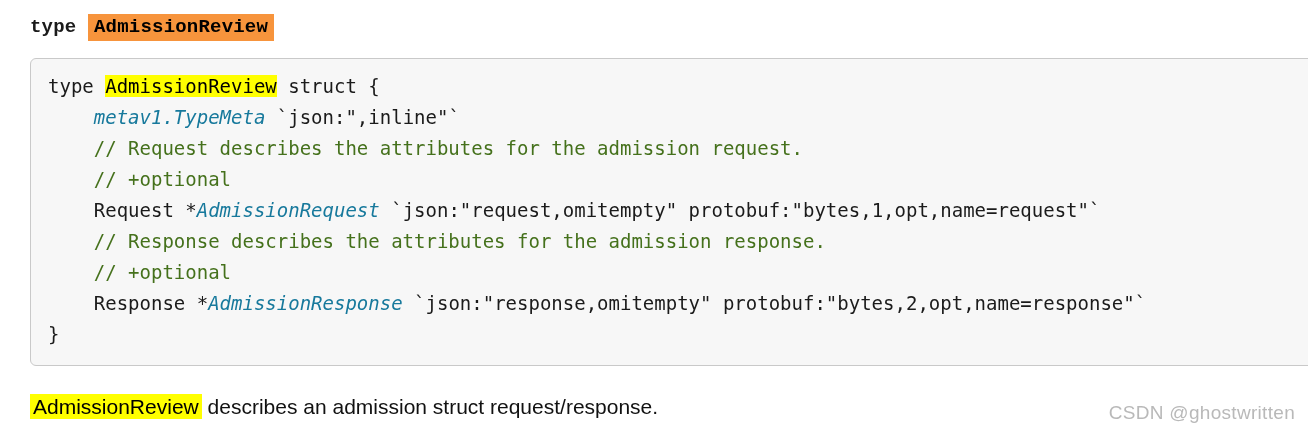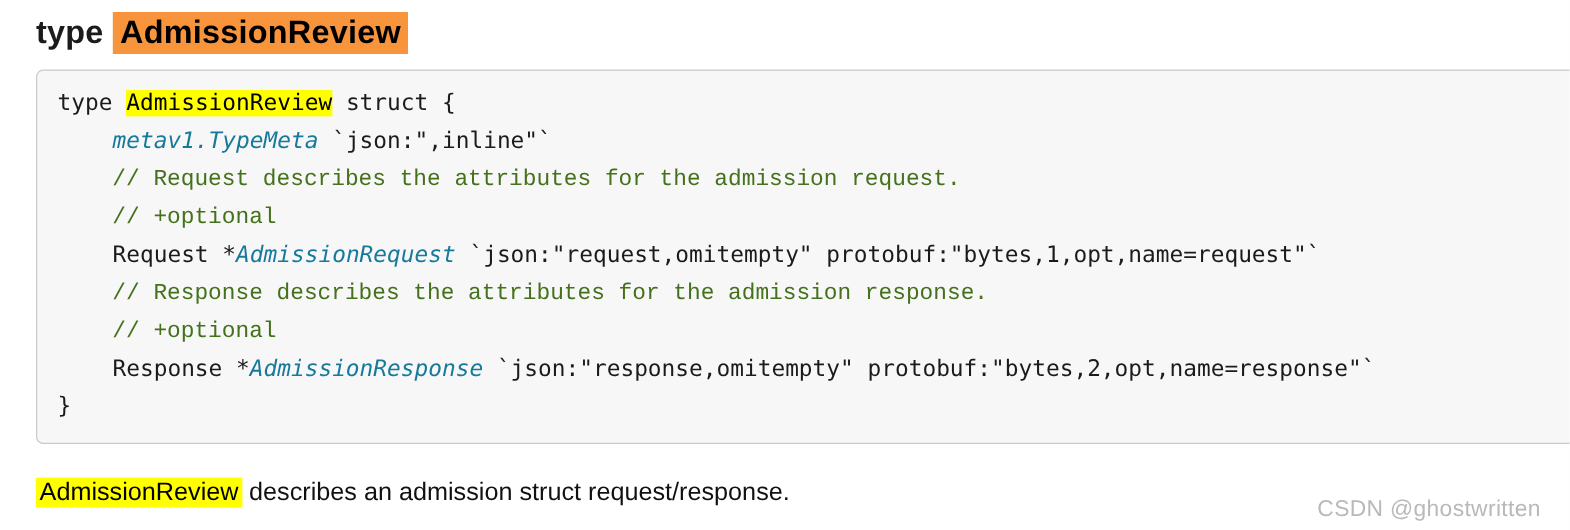--- a/index.html
+++ b/index.html
@@ -13,25 +13,26 @@
     color: #1a1a1a;
   }
   .page {
     position: relative;
     width: 1308px;
     height: 442px;
   }
   h1.page-title {
     margin: 0;
     padding: 10px 0 0 30px;
-    font-size: 27px;
+    font-size: 19px;
     line-height: 34px;
     font-weight: 600;
     color: #1b1b1b;
     letter-spacing: 0.2px;
+    font-family: Liberation Mono, monospace;
   }
   mark {
     color: #000000;
   }
   .hl-orange {
     background: var(--hl-orange, #f7943c);
     padding: 2px 6px 3px 6px;
   }
   .hl-yellow {
     background: var(--hl-yellow, #ffff00);
@@ -49,41 +50,40 @@
     margin: 0;
     font-family: "DejaVu Sans Mono", "Liberation Mono", monospace;
     font-size: 19px;
     line-height: 31px;
     color: #1b1b1b;
   }
   .code-line {
     white-space: pre;
   }
   .seg-p { color: #1b1b1b; }
-  .seg-c { color: var(--comment-green, #45711c); font-family: Liberation Mono, monospace; }
+  .seg-c { color: var(--comment-green, #45711c); }
   .seg-l { color: var(--link-teal, #17799c); text-decoration: none; cursor: pointer; font-style: italic; }
   .seg-hl {
     background: var(--hl-yellow, #ffff00);
     color: #000;
   }
   p.desc {
     margin: 0;
     padding: 26px 0 0 30px;
     font-size: 21px;
     line-height: 29px;
     color: #111111;
   }
   .watermark {
     position: absolute;
-    right: 24px;
+    right: 13px;
     top: 402px;
     font-size: 19px;
     color: var(--watermark-gray, #b9b9b9);
     letter-spacing: 0.3px;
-    margin-top: 12px;
   }
 </style>
 </head>
 <body>
 
 <div class="page">
 
   <h1 class="page-title"><span>type </span><mark class="hl-orange">AdmissionReview</mark></h1>
 
   <div class="codeblock">

